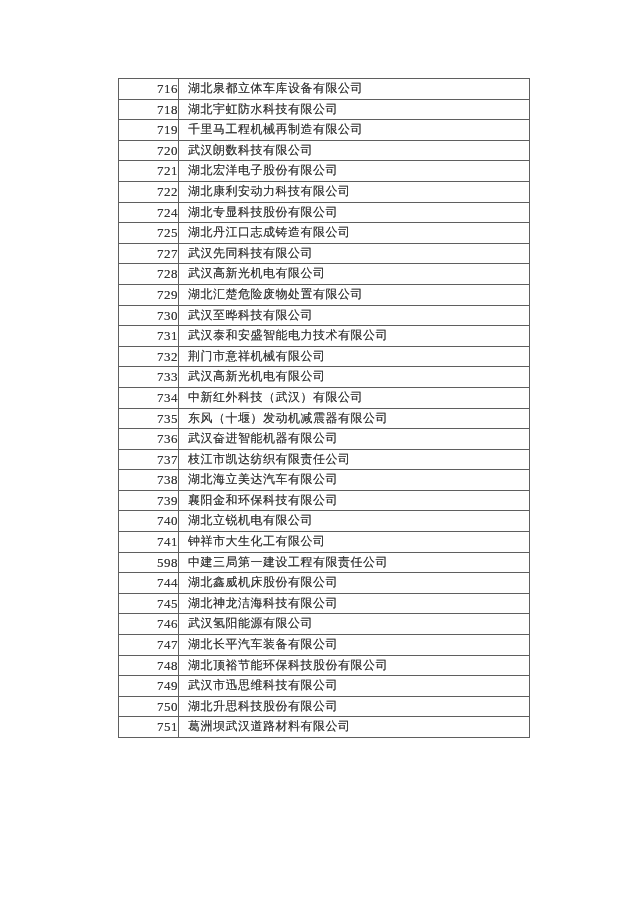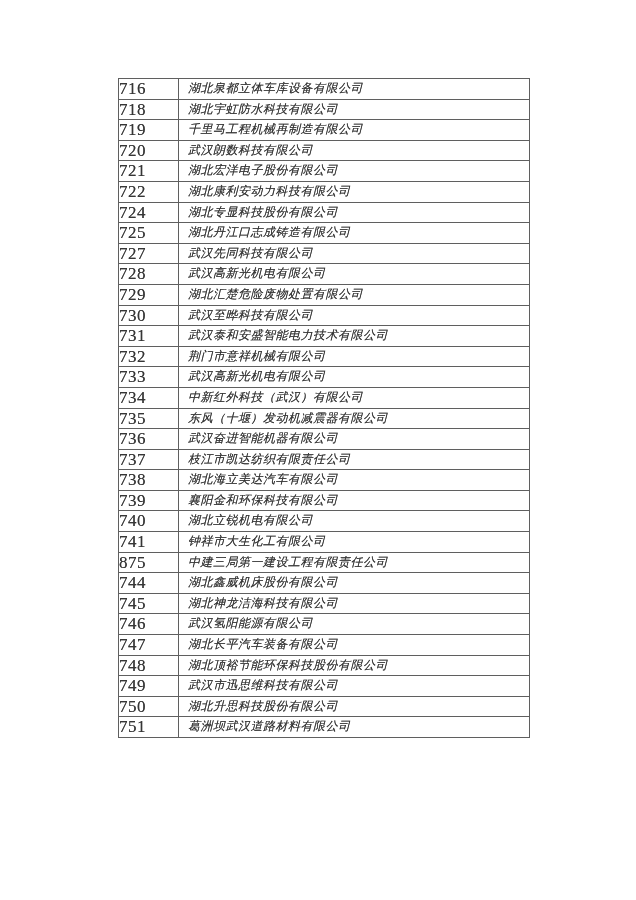--- a/index.html
+++ b/index.html
@@ -32,28 +32,27 @@
     padding: 0;
     font-size: 12px;
     line-height: 19.6px;
     white-space: nowrap;
     overflow: hidden;
     
     text-shadow: 0 0 0.4px #6a6a6a;
   }
   td.cell-no {
     width: 59px;
-    text-align: left;
+    text-align: right;
     letter-spacing: 0.5px;
-    font-size: 17px;
+    font-size: 13px;
   }
   td.cell-name {
     padding-left: 9px;
     letter-spacing: 0.5px;
-    font-style: italic;
   }
 </style>
 </head>
 <body>
 
 <div class="page">
   <table class="company-table">
     <tbody>
   <tr>
     <td class="cell-no">716</td>
@@ -167,21 +166,21 @@
     <td class="cell-no">740</td>
     <td class="cell-name">湖北立锐机电有限公司</td>
   </tr>
 
   <tr>
     <td class="cell-no">741</td>
     <td class="cell-name">钟祥市大生化工有限公司</td>
   </tr>
 
   <tr>
-    <td class="cell-no">875</td>
+    <td class="cell-no">598</td>
     <td class="cell-name">中建三局第一建设工程有限责任公司</td>
   </tr>
 
 
   <tr>
     <td class="cell-no">744</td>
     <td class="cell-name">湖北鑫威机床股份有限公司</td>
   </tr>
 
   <tr>

